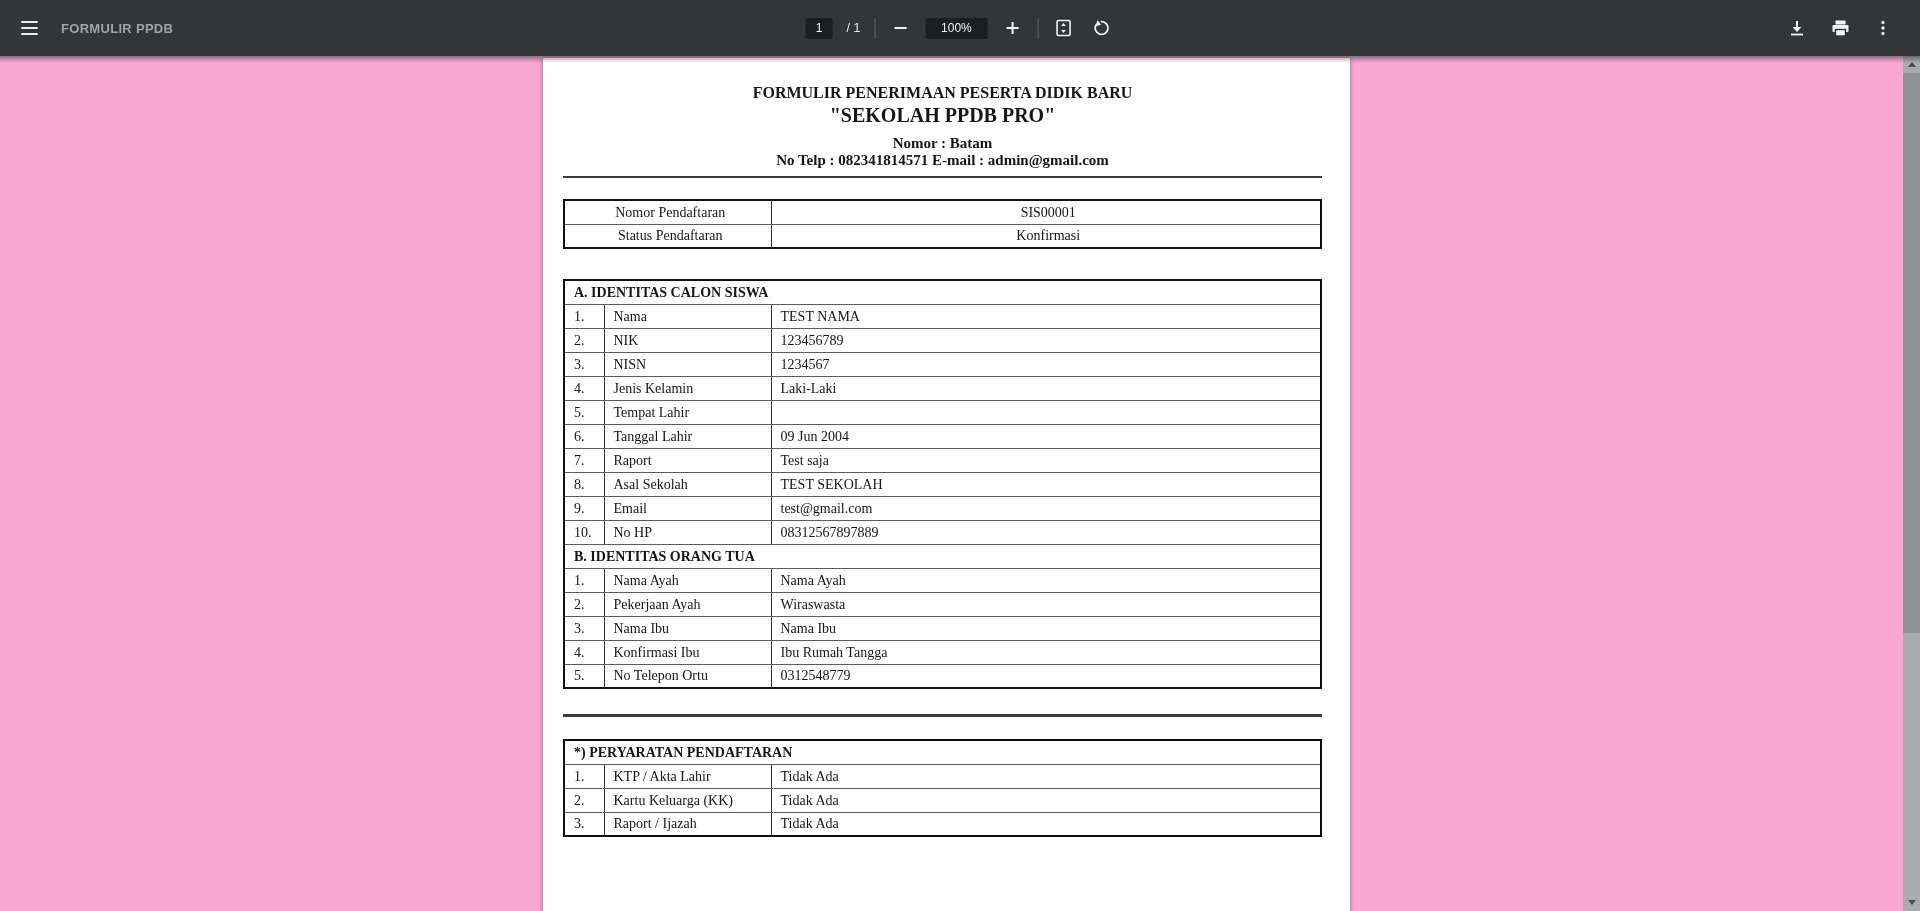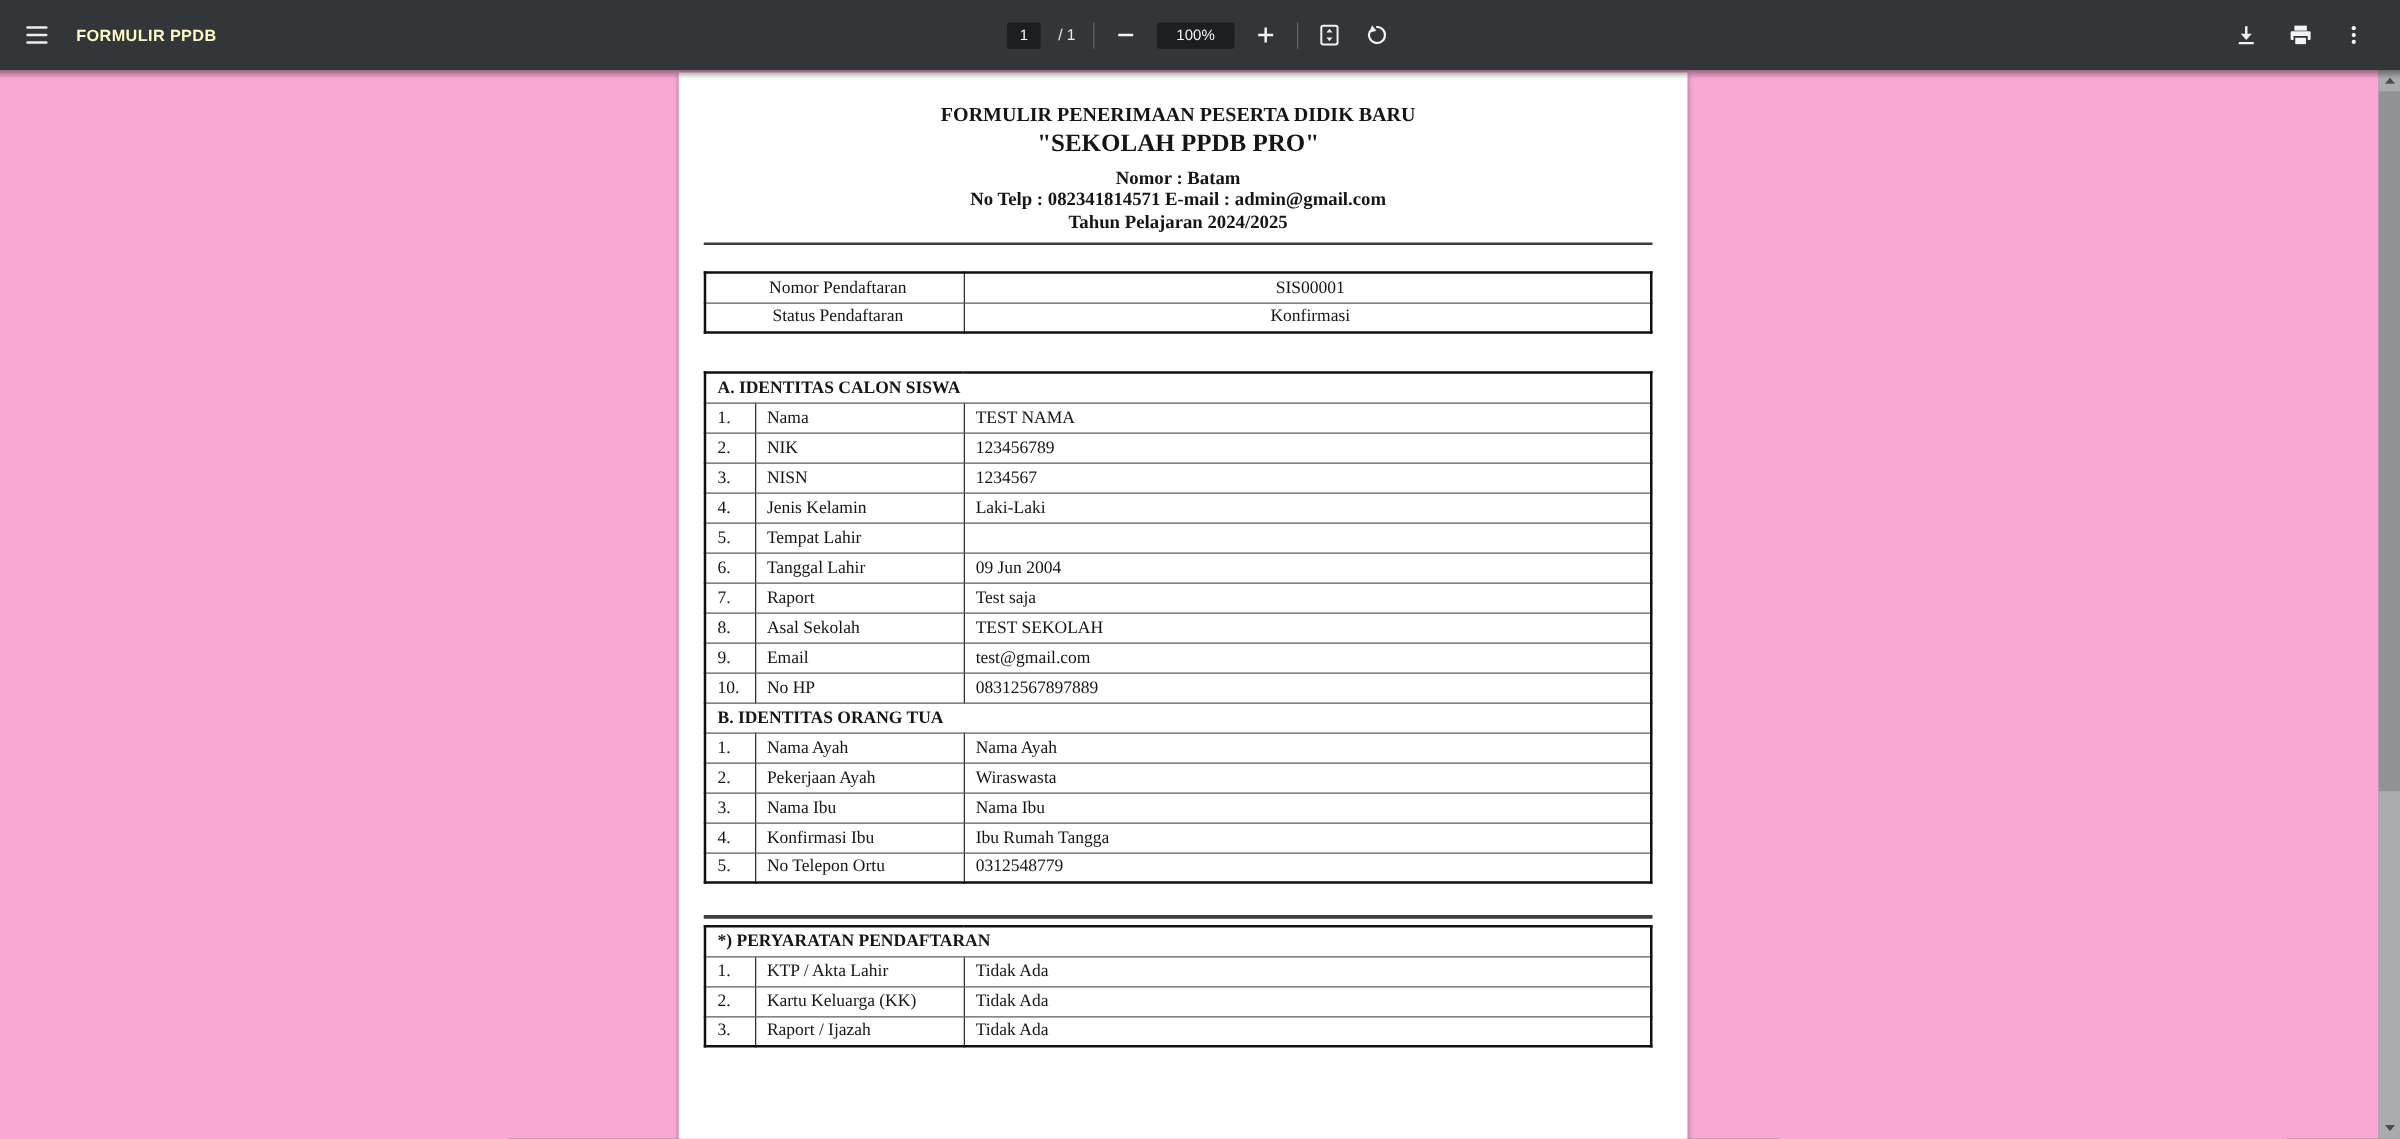--- a/index.html
+++ b/index.html
@@ -10,21 +10,21 @@
   .toolbar { position:absolute; top:0; left:0; width:1920px; height:56px;
              background:#323639; color:#f1f3f4; z-index:10;
              display:flex; align-items:center; }
   .toolbar-shadow { position:absolute; top:56px; left:0; width:1920px; height:7px;
                     background:linear-gradient(to bottom, rgba(0,0,0,.38), rgba(0,0,0,0)); z-index:9; }
   .tb-left { display:flex; align-items:center; gap:16px; padding-left:13px; }
   .menu-btn { width:32px; height:32px; display:flex; align-items:center; justify-content:center;
               background:none; border:none; cursor:pointer; }
   .hamburger { width:17px; display:flex; flex-direction:column; gap:4px; }
   .hamburger span { display:block; height:2px; background:#eceded; border-radius:1px; }
-  .tb-title { font-size:13px; font-weight:600; letter-spacing:.3px; color:#fef9c3; }
+  .tb-title { font-size:13px; font-weight:600; letter-spacing:.3px; color:#a3a3a3; }
 
   .tb-center { position:absolute; left:50%; top:0; transform:translateX(-50%); height:56px;
                display:flex; align-items:center; gap:12px; }
   .num-badge { background:#1c1e20; color:#f1f3f4; border:none; border-radius:2px;
                height:21px; text-align:center; font-size:12px;
                font-family:"Liberation Sans", sans-serif; }
   .page-input { width:27px; }
   .zoom-badge { width:62px; display:flex; align-items:center; justify-content:center; }
   .page-count { font-size:12.5px; color:#e8eaed; padding:0 2px; }
   .vdiv { width:1px; height:21px; background:#5f6368; }
@@ -49,21 +49,21 @@
   .dh3 { font-size:15px; line-height:17px; margin-top:8px; }
   .dh4 { font-size:15px; line-height:17px; }
   .dh5 { font-size:15px; line-height:18px; }
   .rule { border:none; border-top:2px solid #3d3d3d; margin-top:7px; }
   .rule2 { border:none; border-top:3px solid #3d3d3d; margin-top:25px; }
 
   table.doc-table { border-collapse:collapse; table-layout:fixed; width:759px;
                     border:2px solid #101010; font-size:14px; }
   table.t1 { margin-top:21px;text-align:center; }
   table.tA { margin-top:30px; }
-  table.t3 { margin-top:5px; }
+  table.t3 { margin-top:22px; }
   .doc-table td { border:1px solid #5c5c5c; border-left:1px solid #2e2e2e; border-right:1px solid #2e2e2e;
                   height:24px; padding:1px 4px 0 9px; vertical-align:middle;
                   white-space:nowrap; overflow:hidden; }
   .doc-table td.sec { font-weight:bold; }
   .col-no { width:40px; }
   .col-label { width:167px; }
   .col-label-wide { width:207px; }
 
   
   .scrollbar { position:absolute; top:56px; right:0; width:17px; bottom:0;
@@ -152,21 +152,20 @@
 <div class="toolbar-shadow"></div>
 
 <div class="canvas">
   <div class="pdf-page">
 
     <div class="doc-head">
       <div class="dh1">FORMULIR PENERIMAAN PESERTA DIDIK BARU</div>
       <div class="dh2">"SEKOLAH PPDB PRO"</div>
       <div class="dh3">Nomor : Batam</div>
       <div class="dh4">No Telp : 082341814571 E-mail : admin@gmail.com</div>
-      <div class="dh5">Tahun Pelajaran 2024/2025</div>
     </div>
     <hr class="rule">
 
     <table class="doc-table t1">
       <colgroup>
           <col class="col-label-wide">
           <col>
         </colgroup>
       <tbody>
           <tr>

